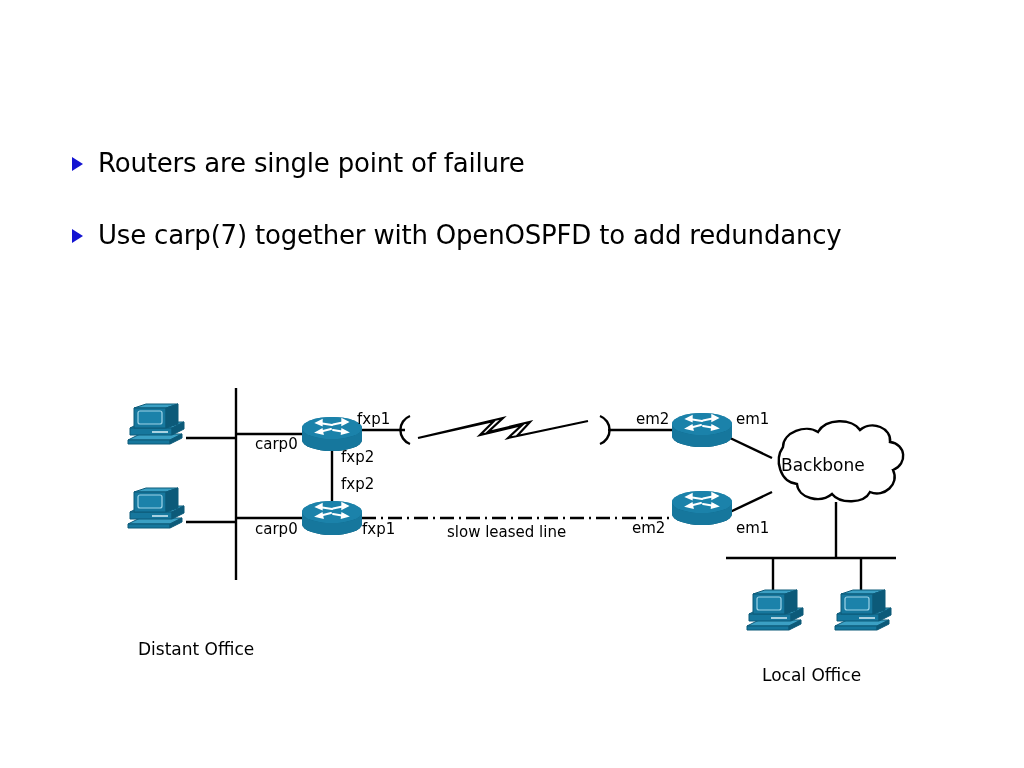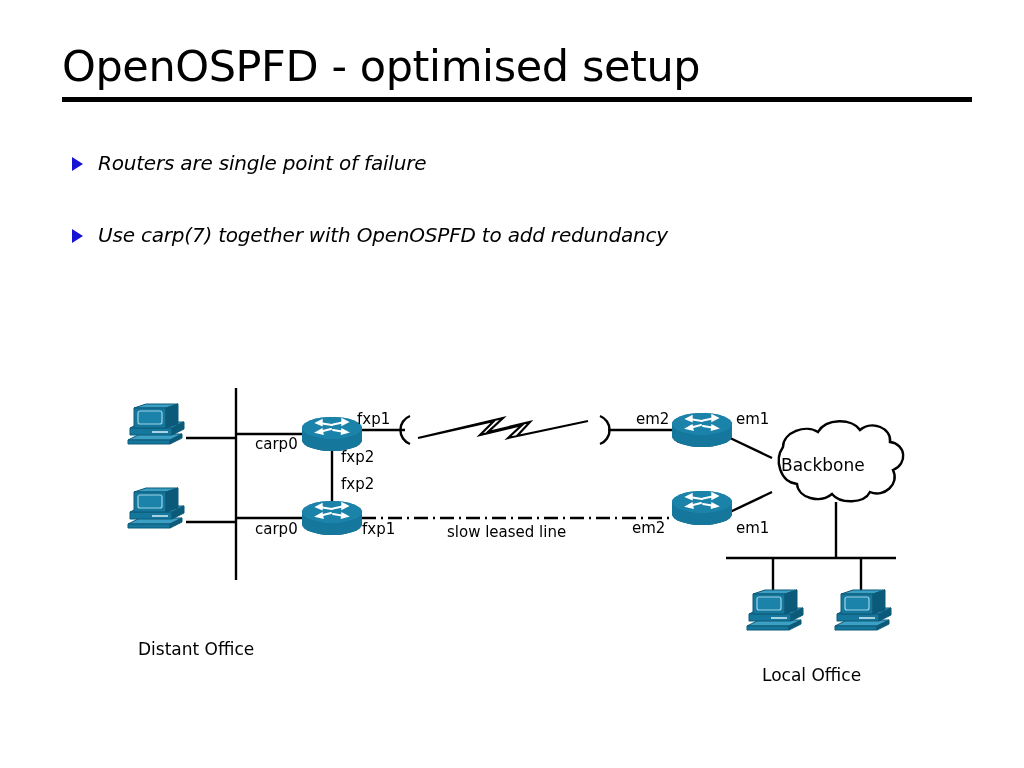--- a/index.html
+++ b/index.html
@@ -65,27 +65,26 @@
     margin-top: 13px;
     margin-right: 8px;
   }
   .tri {
     width: 0; height: 0;
     border-left: 11px solid #1414d2;
     border-top: 7px solid transparent;
     border-bottom: 7px solid transparent;
   }
   .bullet-text {
-    font-size: 20px;
+    font-size: 26px;
     line-height: 38px;
     font-weight: 400;
     color: #000000;
     letter-spacing: -0.2px;
     max-width: 790px;
-    font-style: italic;
   }
 
   
   .diagram {
     position: absolute;
     left: 0;
     top: 352px;
     width: 1024px;
     height: 380px;
   }
@@ -122,24 +121,20 @@
     stroke: #000000;
     stroke-width: 2.2;
     stroke-linejoin: miter;
   }
 </style>
 </head>
 <body>
 
 <div class="slide">
 
-  <div class="title-block">
-    <div class="slide-title">OpenOSPFD - optimised setup</div>
-    <div class="title-rule"></div>
-  </div>
 
   <div class="bullets">
 
     <div class="bullet-row">
       <div class="bullet-marker">
         <div class="tri"></div>
       </div>
       <div class="bullet-text">Routers are single point of failure</div>
     </div>
 

